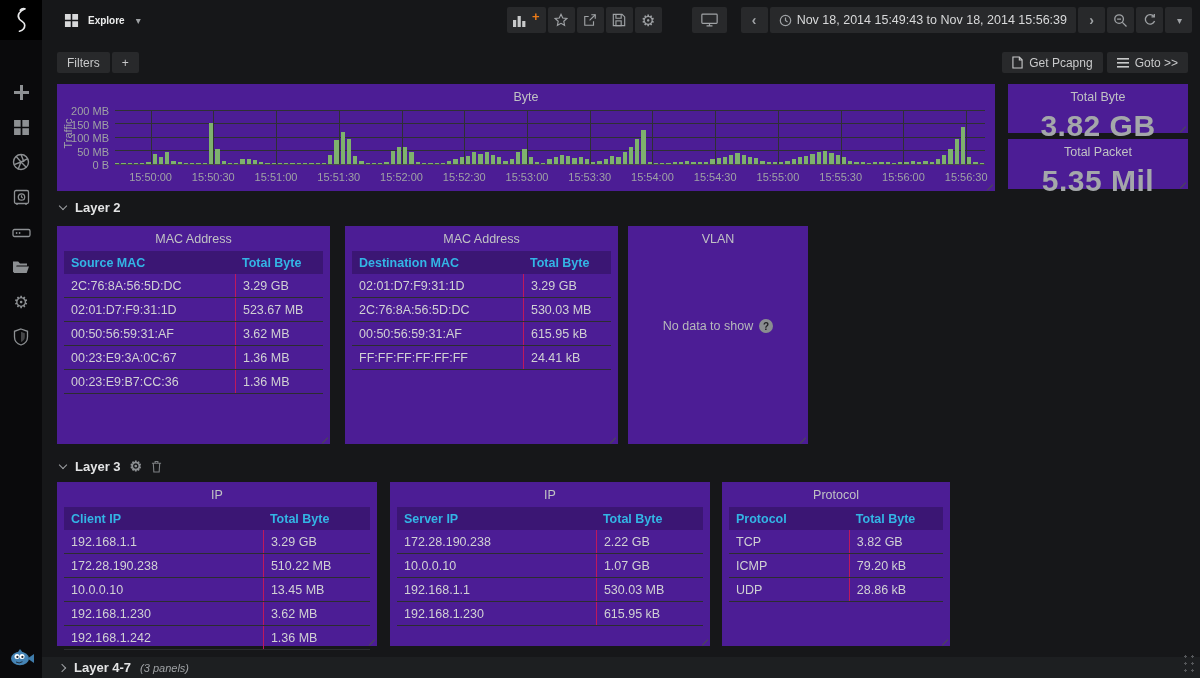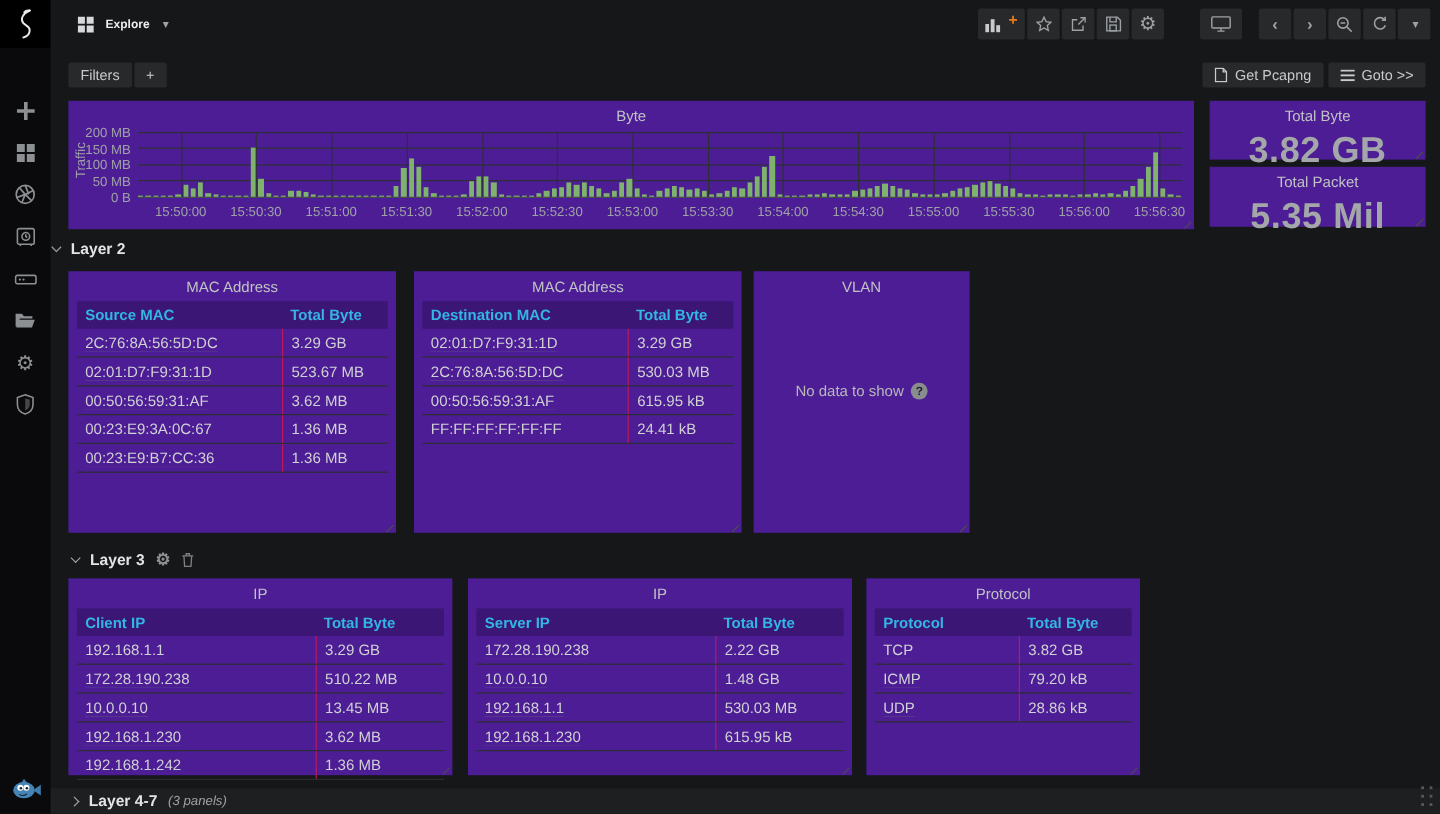--- a/index.html
+++ b/index.html
@@ -211,20 +211,27 @@
       <svg width="17" height="14" viewBox="0 0 20 16" fill="none" stroke="currentColor" stroke-width="1.4">
         <rect x="1" y="1" width="18" height="11" rx="1"></rect>
           <path d="M6.5 15h7M10 12.2V15"></path>
       </svg>
     </div>
     <div class="tb-sep" style="width:6px"></div>
     <div class="tb-group">
       <div class="tb-btn">
           <span class="chev-txt">‹</span>
         </div>
+      <div class="tb-btn wide">
+        <svg width="13" height="13" viewBox="0 0 14 14" fill="none" stroke="currentColor" stroke-width="1.3">
+          <circle cx="7" cy="7" r="5.6"></circle>
+            <path d="M7 3.8V7l2.2 1.6"></path>
+        </svg>
+        <span class="time-btn">Nov 18, 2014 15:49:43 to Nov 18, 2014 15:56:39</span>
+      </div>
       <div class="tb-btn">
           <span class="chev-txt">›</span>
         </div>
       <div class="tb-btn">
         <svg width="15" height="15" viewBox="0 0 16 16" fill="none" stroke="currentColor" stroke-width="1.4">
           <circle cx="6.5" cy="6.5" r="4.6"></circle>
             <path d="M10 10l4.4 4.4M4.4 6.5h4.2"></path>
         </svg>
       </div>
       <div class="tb-btn">
@@ -455,21 +462,21 @@
 
 <div class="panel" style="left:1008px; top:84px; width:180px; height:49px;">
   <div class="panel-title">Total Byte</div>
   <div class="stat-value">3.82 GB</div>
 </div>
 <div class="panel" style="left:1008px; top:139px; width:180px; height:50px;">
   <div class="panel-title">Total Packet</div>
   <div class="stat-value">5.35 Mil</div>
 </div>
 
-<div class="row-head" style="left:44px; top:200px;">
+<div class="row-head" style="left:60px; top:200px;">
   <span class="chev down"></span>
   <span>Layer 2</span>
 </div>
 
 <div class="panel" style="left:57px; top:226px; width:273px; height:218px; --c1w:66%;">
   <div class="panel-title">MAC Address</div>
   <div class="thead">
     <span class="c1">Source MAC</span>
     <span class="c2">Total Byte</span>
   </div>
@@ -578,21 +585,21 @@
     <span class="c1">Server IP</span>
     <span class="c2">Total Byte</span>
   </div>
   <div class="tbody">
       <div class="trow">
         <span class="cell link">172.28.190.238</span>
         <span class="cell val">2.22 GB</span>
       </div>
       <div class="trow">
         <span class="cell link">10.0.0.10</span>
-        <span class="cell val">1.48 GB</span>
+        <span class="cell val">1.07 GB</span>
       </div>
       <div class="trow">
         <span class="cell link">192.168.1.1</span>
         <span class="cell val">530.03 MB</span>
       </div>
       <div class="trow">
         <span class="cell link">192.168.1.230</span>
         <span class="cell val">615.95 kB</span>
       </div>
     </div>

